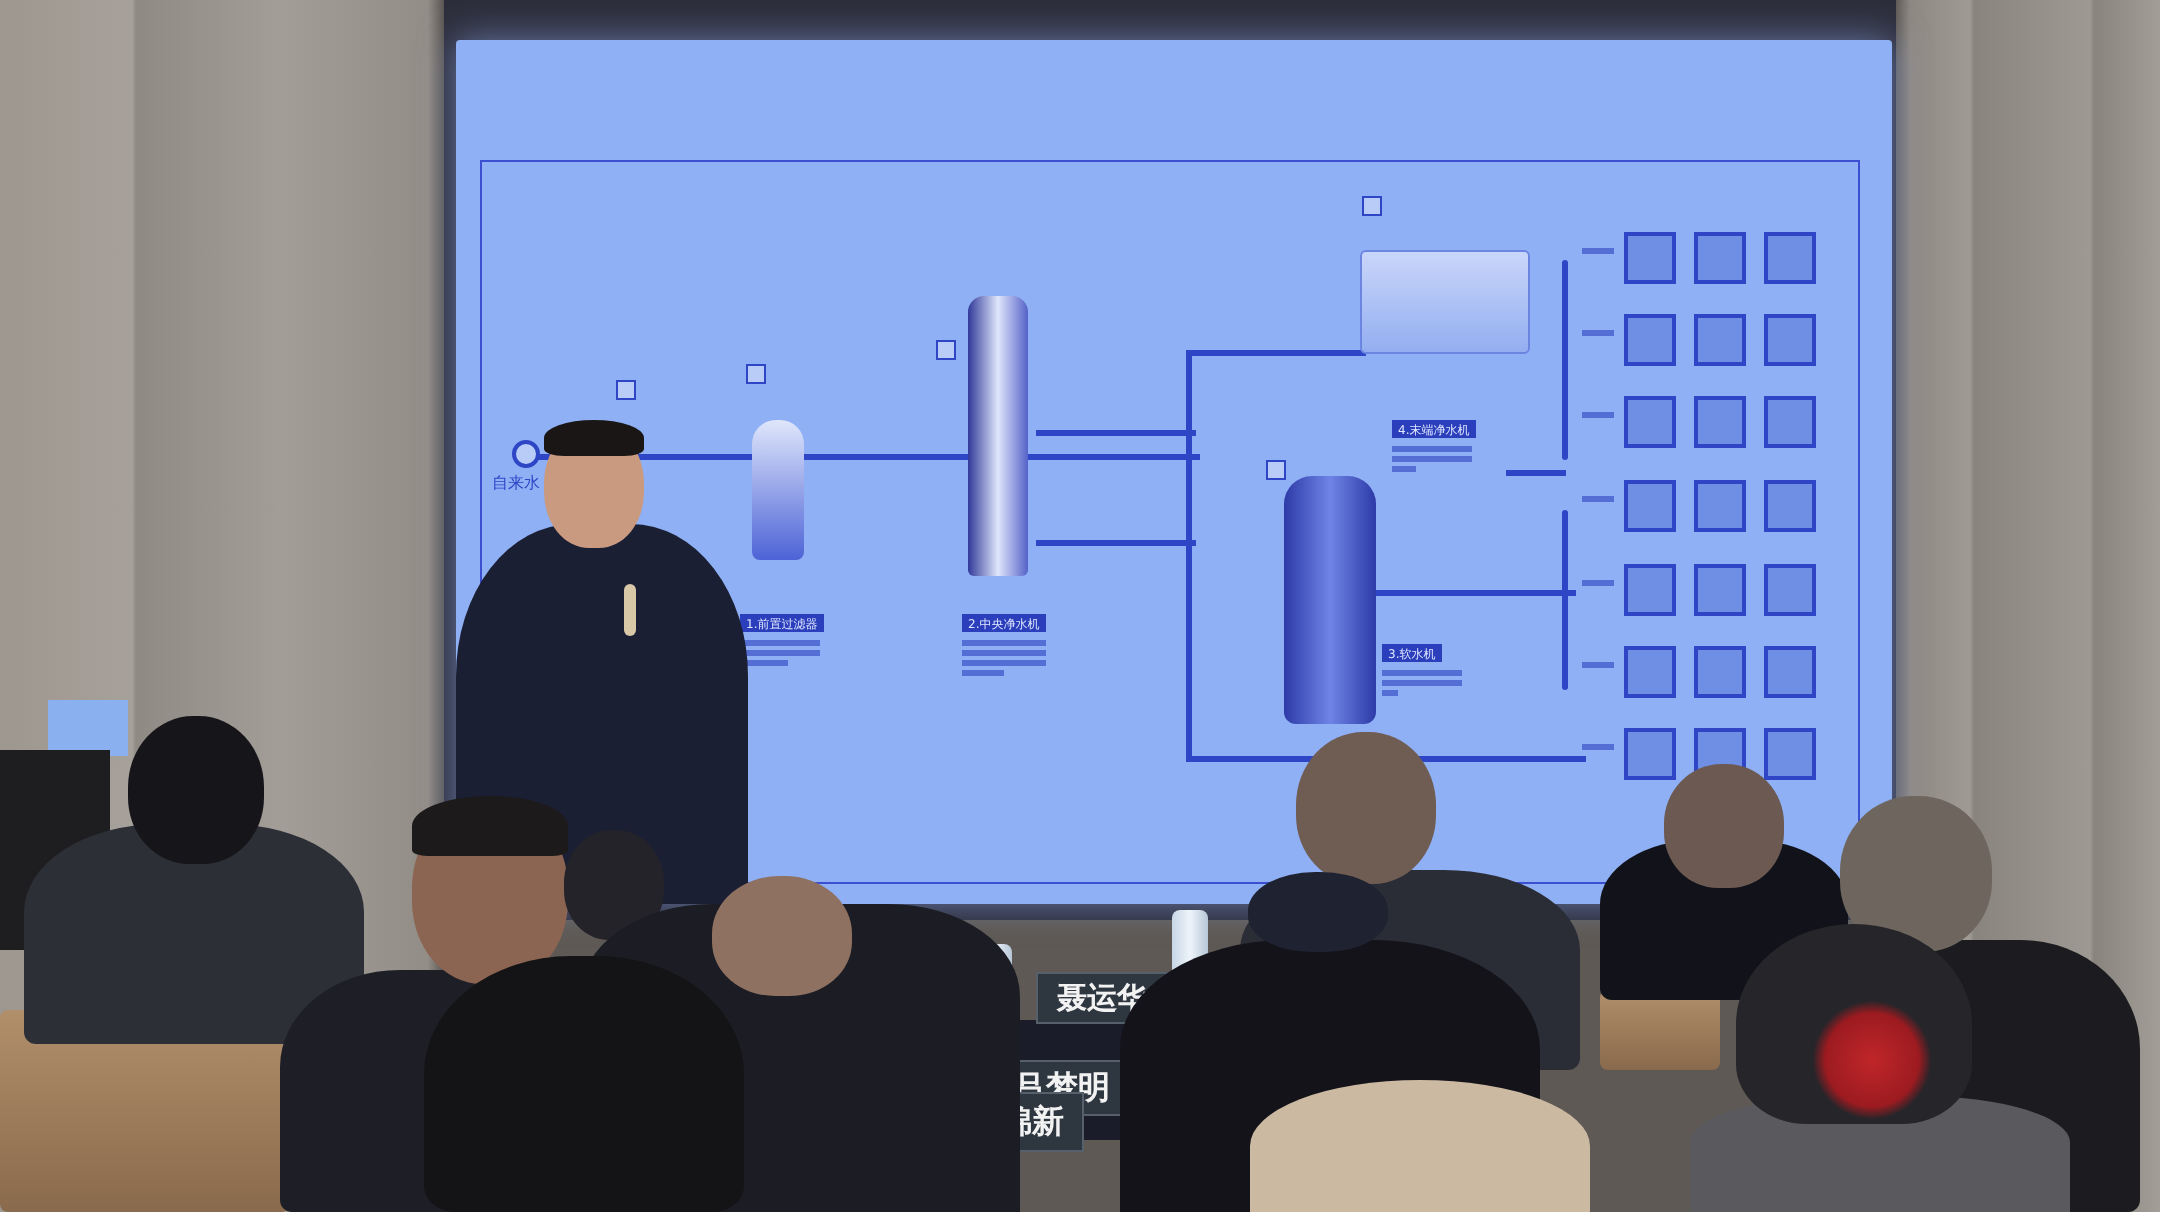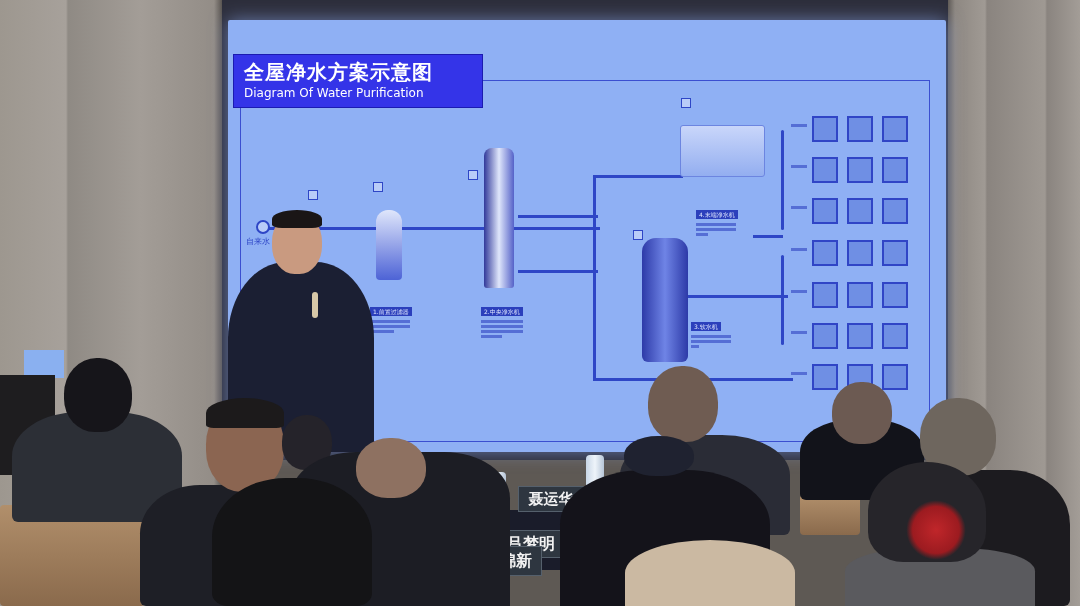--- a/index.html
+++ b/index.html
@@ -53,24 +53,20 @@
 <body>
 
 <div class="wall"></div>
 <div class="wall-left"></div>
 <div class="wall-right"></div>
 <div class="screen-frame"></div>
 
 <div class="slide">
   <div class="slide-inner"></div>
 
-  <div class="title-box">
-    <div class="title-cn">全屋净水方案示意图</div>
-    <div class="title-en">Diagram Of Water Purification</div>
-  </div>
 
   <div class="pipe" style="left:30px;top:207px;width:342px;height:3px;"></div>
   <div class="pipe" style="left:290px;top:195px;width:80px;height:3px;"></div>
   <div class="pipe" style="left:365px;top:155px;width:3px;height:205px;border-radius:6px;"></div>
   <div class="pipe" style="left:365px;top:155px;width:90px;height:3px;"></div>
   <div class="pipe" style="left:365px;top:358px;width:200px;height:3px;"></div>
   <div class="pipe" style="left:290px;top:250px;width:80px;height:3px;"></div>
   <div class="pipe" style="left:525px;top:215px;width:30px;height:3px;"></div>
   <div class="pipe" style="left:553px;top:110px;width:3px;height:100px;border-radius:6px;"></div>
   <div class="pipe" style="left:553px;top:235px;width:3px;height:90px;border-radius:6px;"></div>

